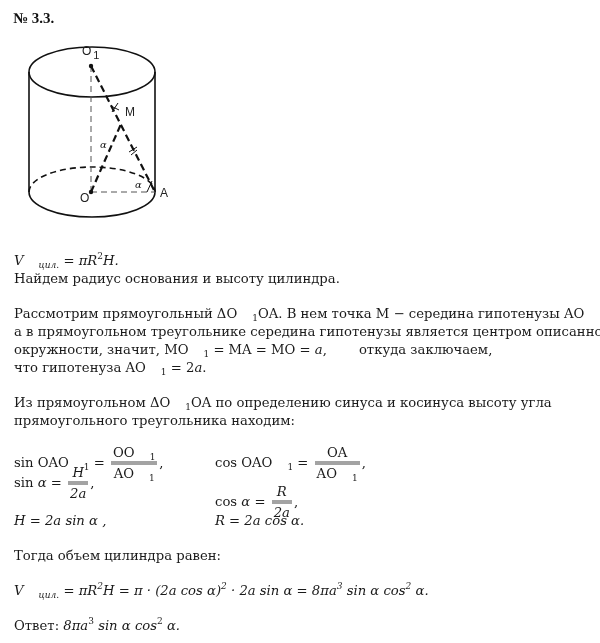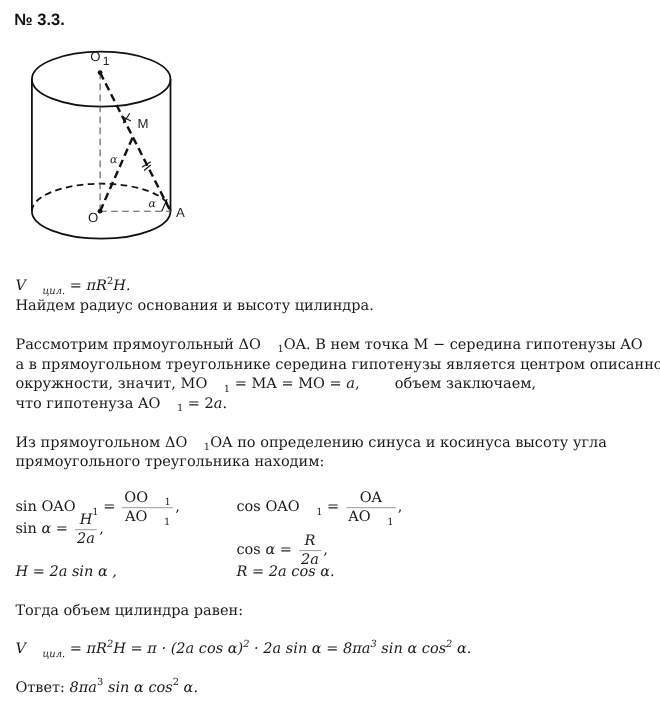--- a/index.html
+++ b/index.html
@@ -1,26 +1,26 @@
 <!DOCTYPE html>
 <html><head>
 <meta charset="utf-8">
 <style>
   html, body { margin: 0; padding: 0; background: #ffffff; }
   body { width: 600px; height: 643px; position: relative; overflow: hidden;
          font-family: "DejaVu Serif", serif; color: #1a1a1a; }
   .abs { position: absolute; }
-  .title { left: 13px; top: 10px; font-family: Liberation Sans, sans-serif;
+  .title { left: 13px; top: 10px; font-family: Liberation Serif, serif;
            font-weight: bold; font-size: 15px; color: #111; }
   .line { position: absolute; left: 14px; font-size: 13.2px; white-space: nowrap; line-height: 17px; }
   .it { font-style: italic; }
   sub { font-size: 9px; vertical-align: -3px; line-height: 0; padding-left: 15px; }
   sup { font-size: 9px; vertical-align: 6px; line-height: 0; }
   .frac { display: inline-block; vertical-align: middle; text-align: center; margin: 0 2px; }
-  .frac .num { display: block; border-bottom: 1px solid #a3a3a3; padding: 0 2px; line-height: 17px; }
+  .frac .num { display: block; border-bottom: 4px solid #a3a3a3; padding: 0 2px; line-height: 17px; }
   .frac .den { display: block; padding: 0 2px; line-height: 17px; }
   .fig-label { font-family: "Liberation Sans", sans-serif; font-size: 12px; fill: #222; }
   .fig-alpha { font-family: "DejaVu Serif", serif; font-style: italic; font-size: 10px; fill: #222; }
 </style>
 </head>
 <body>
 
 <div class="abs title">№ 3.3.</div>
 
 <svg class="abs" style="left:0;top:30px" width="200" height="200" viewBox="0 30 200 200">
@@ -66,21 +66,21 @@
 <div class="line" style="top:252px">
   <span class="it">V</span><sub class="it">цил.</sub><span class="it"> = πR</span><sup>2</sup><span class="it">H.</span>
 </div>
 <div class="line" style="top:270px">Найдем радиус основания и высоту цилиндра.</div>
 
 <div class="line" style="top:305px">
   <span>Рассмотрим прямоугольный ΔO</span><sub>1</sub><span>OA. В нем точка M − середина гипотенузы AO</span><sub>1</sub><span>,</span>
 </div>
 <div class="line" style="top:323px">а в прямоугольном треугольнике середина гипотенузы является центром описанной</div>
 <div class="line" style="top:341px">
-  <span>окружности, значит, MO</span><sub>1</sub><span> = MA = MO = </span><span class="it">a</span><span>,</span><span style="margin-left:32px">объем заключаем,</span>
+  <span>окружности, значит, MO</span><sub>1</sub><span> = MA = MO = </span><span class="it">a</span><span>,</span><span style="margin-left:32px">откуда заключаем,</span>
 </div>
 <div class="line" style="top:359px">
   <span>что гипотенуза AO</span><sub>1</sub><span> = 2</span><span class="it">a</span><span>.</span>
 </div>
 
 <div class="line" style="top:394px">
   <span>Из прямоугольном ΔO</span><sub>1</sub><span>OA  по определению синуса и косинуса высоту угла</span>
 </div>
 <div class="line" style="top:412px">прямоугольного треугольника находим:</div>
 

